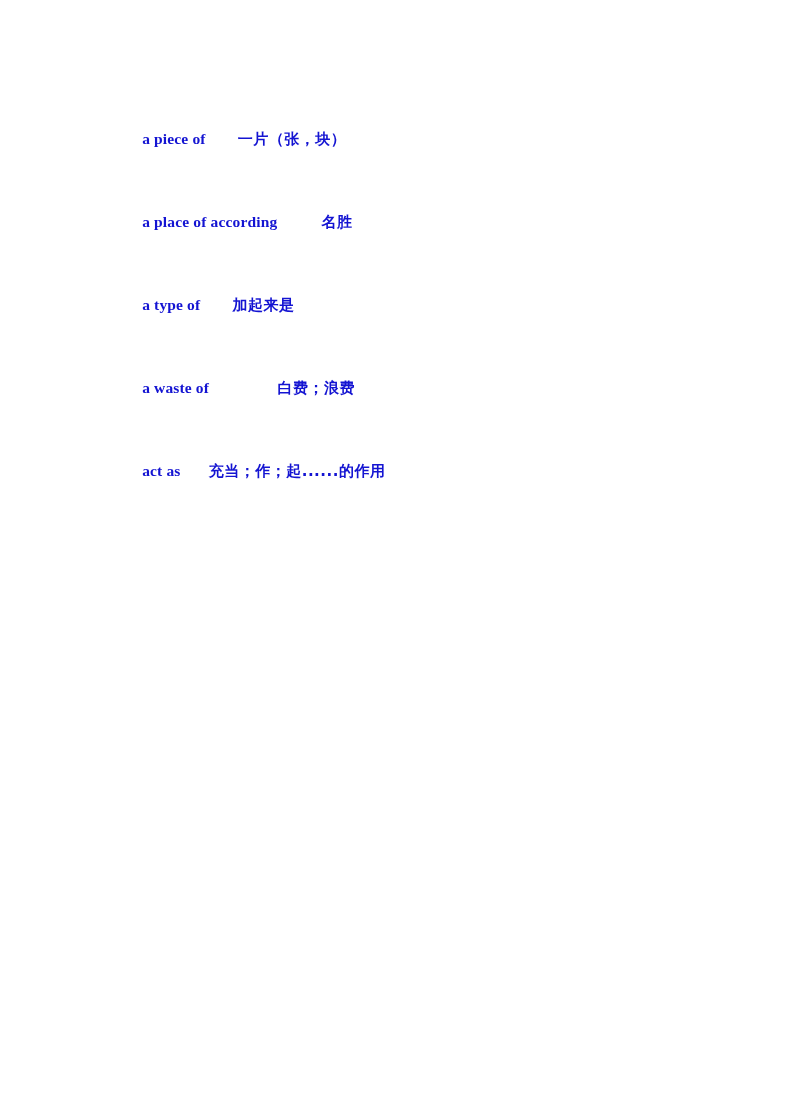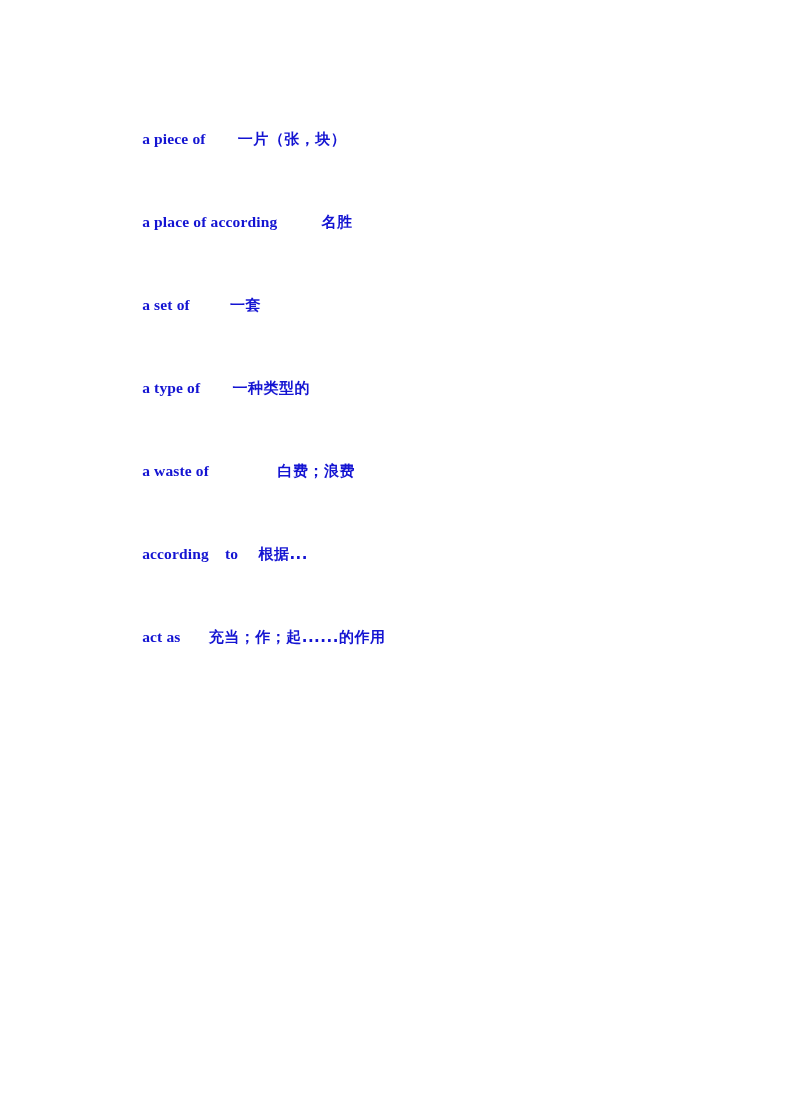--- a/index.html
+++ b/index.html
@@ -68,37 +68,31 @@
 
     <div class="phrase-row">
       <span class="en">a piece of</span><span class="gap">        </span><span class="zh">一片（张，块）</span>
     </div>
 
 
     <div class="phrase-row">
       <span class="en">a place of according</span><span class="gap">           </span><span class="zh">名胜</span>
     </div>
 
-    <div class="phrase-row">
-      <span class="en">a set of</span><span class="gap">          </span><span class="zh">一套</span>
-    </div>
 
 
     <div class="phrase-row">
-      <span class="en">a type of</span><span class="gap">        </span><span class="zh">一种类型的</span>
+      <span class="en">a type of</span><span class="gap">        </span><span class="zh">加起来是</span>
     </div>
 
     <div class="phrase-row">
       <span class="en">a waste of</span><span class="gap">                 </span><span class="zh">白费；浪费</span>
     </div>
 
 
-    <div class="phrase-row">
-      <span class="en">according    to</span><span class="gap">     </span><span class="zh">根据...</span>
-    </div>
 
     <div class="phrase-row">
       <span class="en">act as</span><span class="gap">       </span><span class="zh">充当；作；起......的作用</span>
     </div>
 
 
   </div>
 </div>
 
 </body></html>

